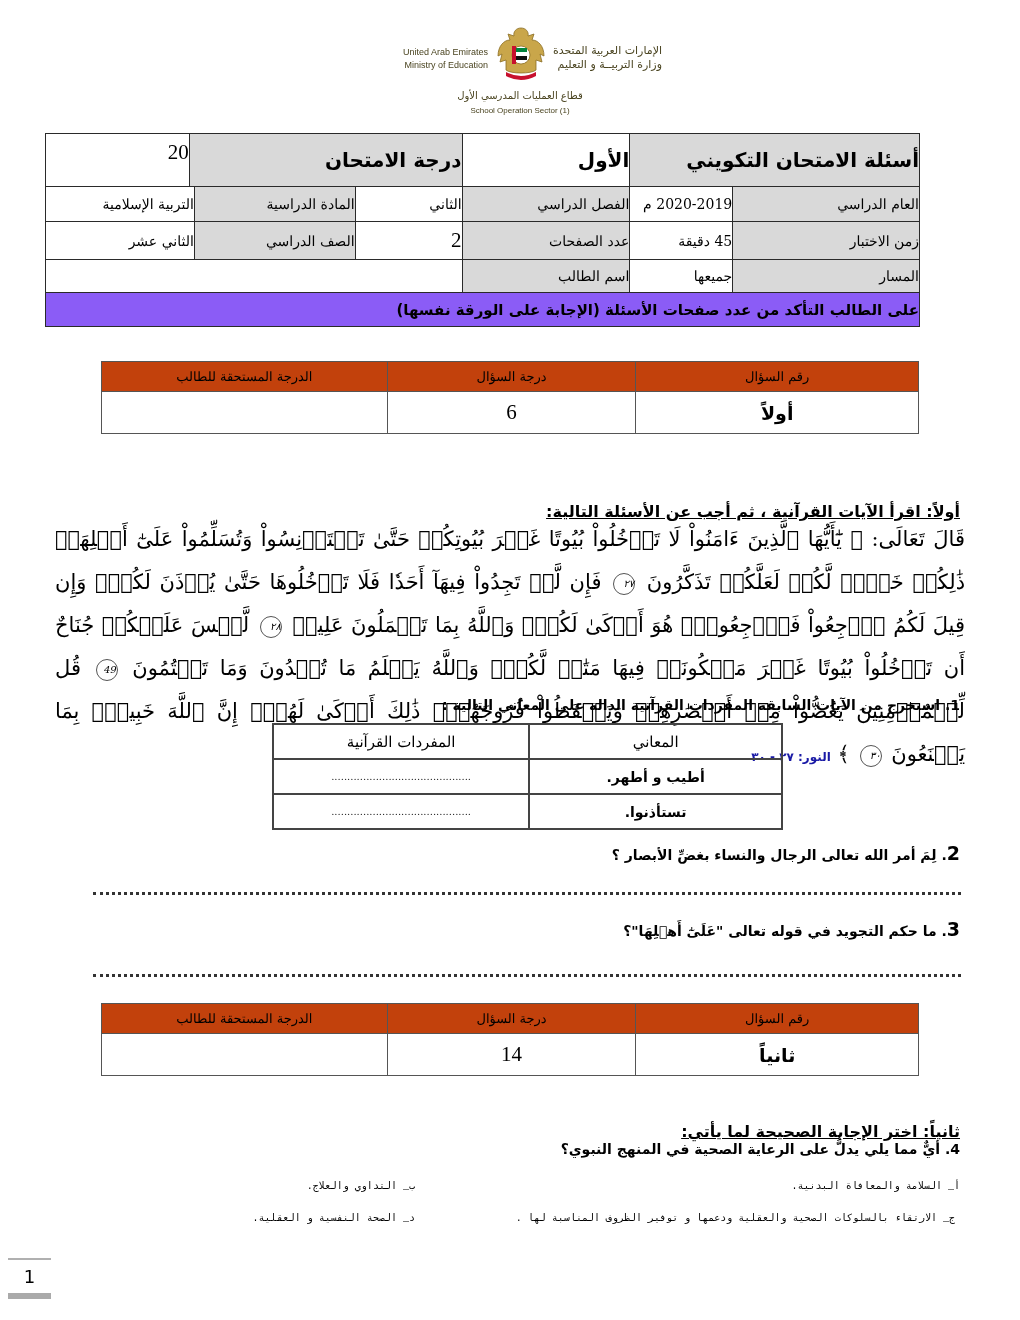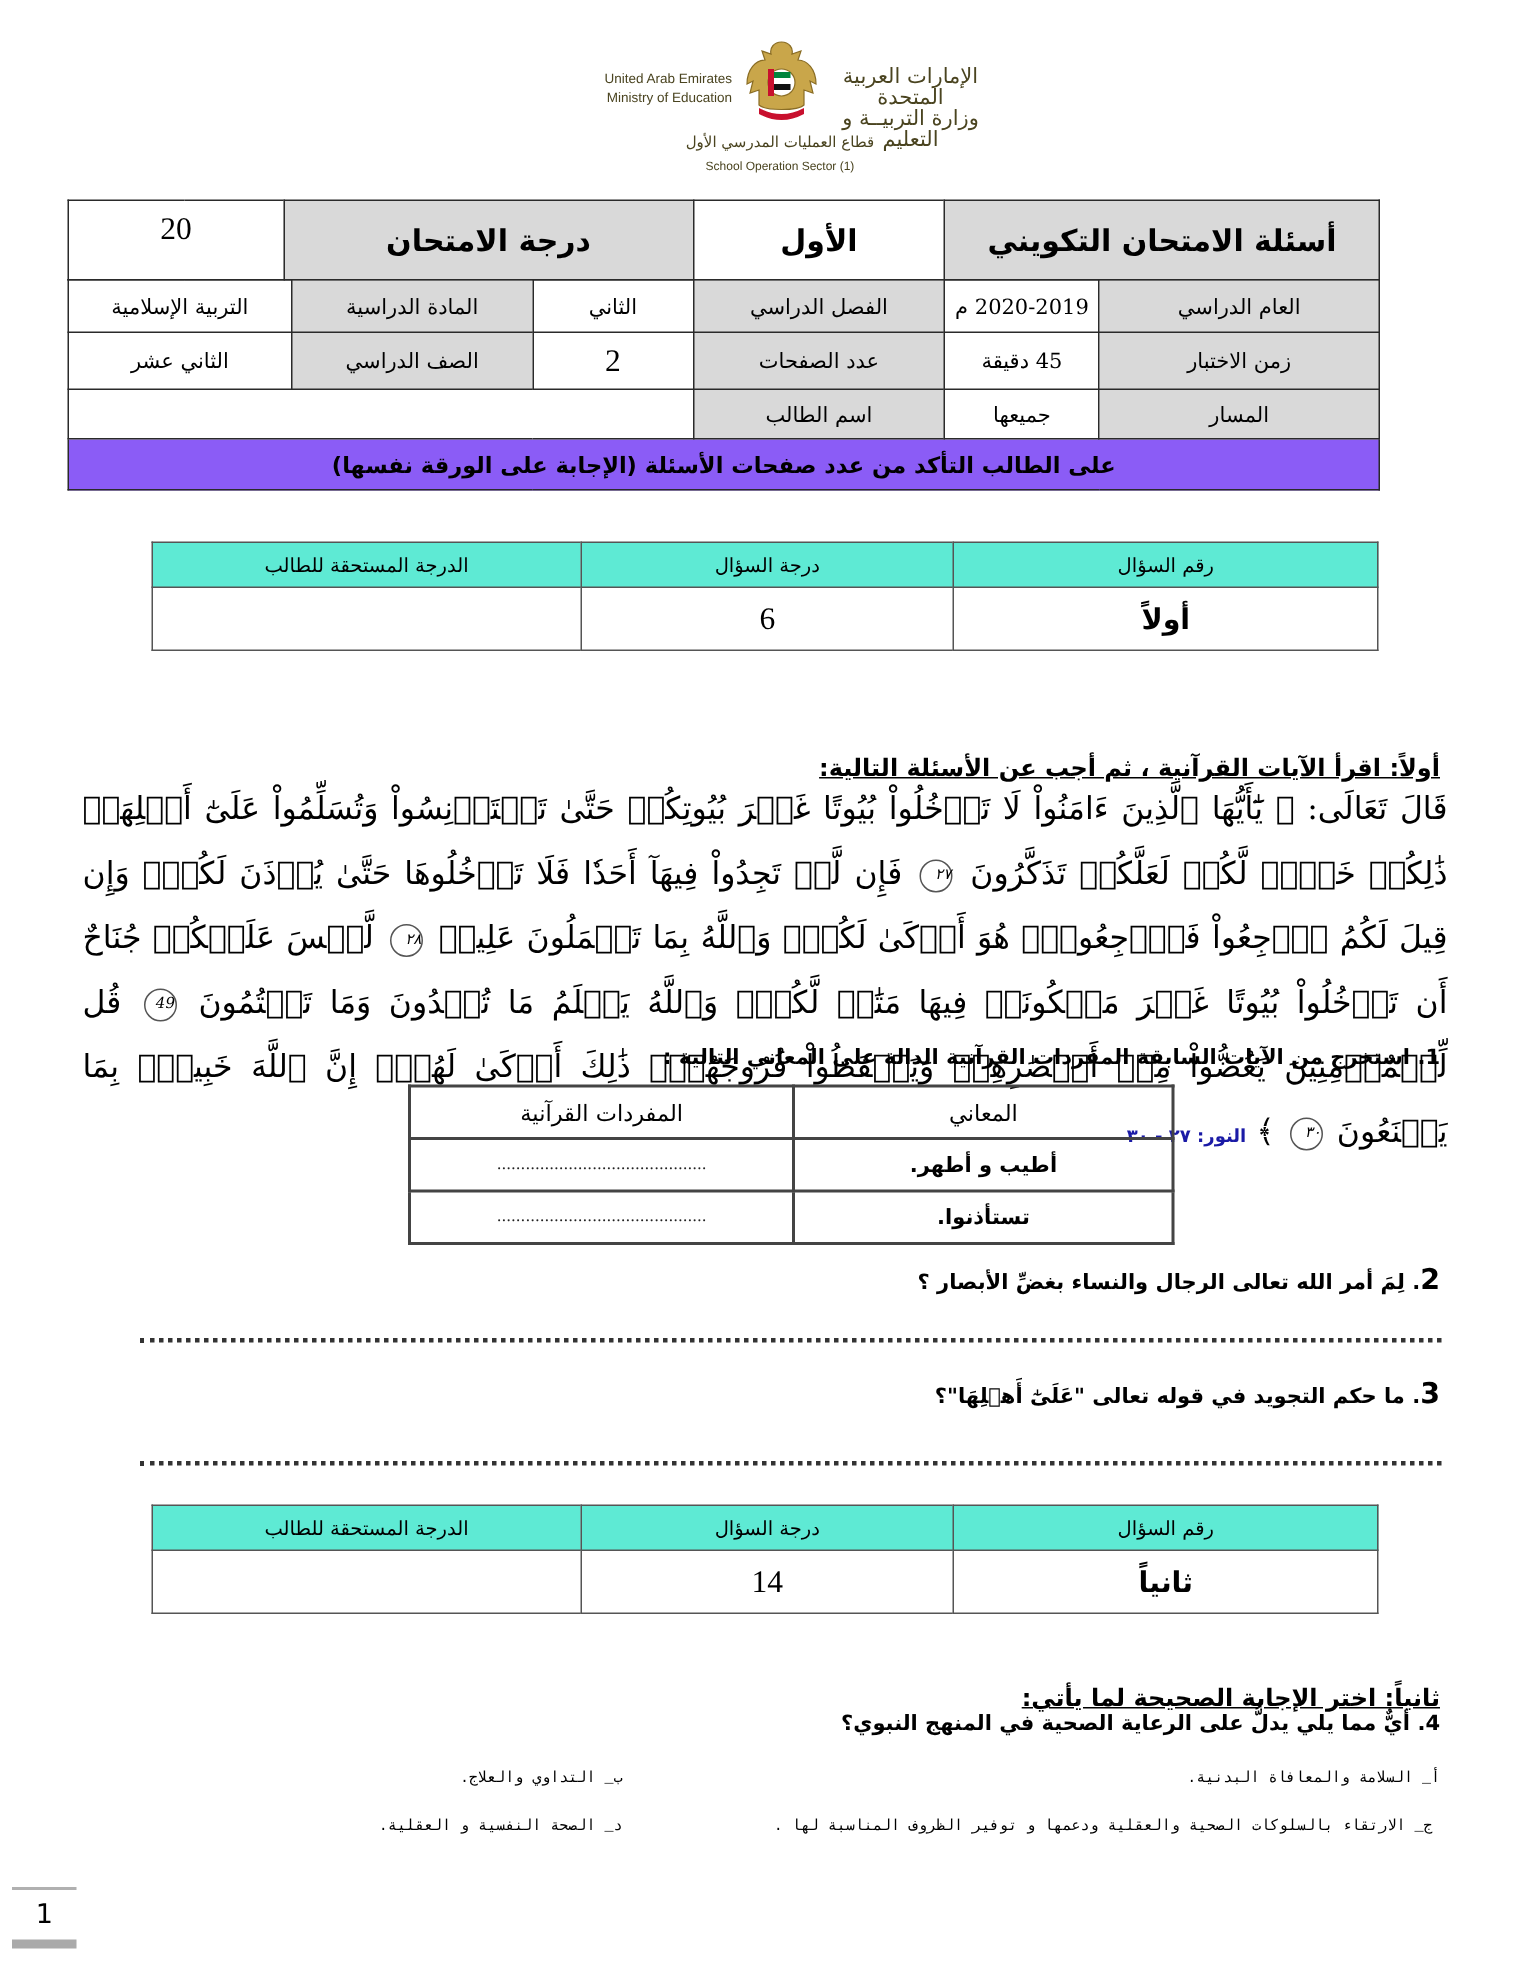--- a/index.html
+++ b/index.html
@@ -2,42 +2,42 @@
 <html><head>
 <meta charset="utf-8">
 <style>
   * { box-sizing: border-box; margin: 0; padding: 0; }
   html, body { width: 1020px; height: 1320px; background: #ffffff; }
   body { position: relative; font-family: "DejaVu Sans", sans-serif; color: #000; overflow: hidden; }
 
   
   .header { position: absolute; left: 370px; top: 26px; width: 300px; height: 96px; }
   .hdr-en { position: absolute; left: 18px; top: 20px; width: 100px; font-family: "Liberation Sans", sans-serif; font-size: 9px; line-height: 13px; color: #4a4420; text-align: right; }
-  .hdr-ar { position: absolute; left: 182px; top: 18px; width: 110px; font-family: "DejaVu Sans", sans-serif; font-size: 14px; line-height: 14px; color: #4a4420; direction: rtl; text-align: center; }
+  .hdr-ar { position: absolute; left: 182px; top: 18px; width: 110px; font-family: "DejaVu Sans", sans-serif; font-size: 11px; line-height: 14px; color: #4a4420; direction: rtl; text-align: right; }
   .emblem { position: absolute; left: 126px; top: 0px; width: 50px; height: 60px; }
   .hdr-sector-ar { position: absolute; left: 60px; top: 64px; width: 180px; text-align: center; font-size: 10px; color: #4a4420; direction: rtl; }
   .hdr-sector-en { position: absolute; left: 60px; top: 80px; width: 180px; text-align: center; font-family: "Liberation Sans", sans-serif; font-size: 8px; color: #4a4420; }
 
   
   table { border-collapse: collapse; }
   .info { position: absolute; left: 45px; top: 133px; width: 875px; direction: rtl; }
-  .info td { border: 1px solid #2a2a2a; text-align: center; vertical-align: middle; font-family: "DejaVu Serif", serif; font-size: 14px; }
+  .info td { border: 1px solid #2a2a2a; text-align: right; vertical-align: middle; font-family: "DejaVu Serif", serif; font-size: 14px; }
   .info .shade { background: #d9d9d9; }
   .info .title-cell { height: 53px; font-family: "DejaVu Sans", sans-serif; font-weight: bold; font-size: 20px; }
   .info .num-cell { font-family: "Liberation Serif", serif; font-size: 21px; vertical-align: top; padding-top: 6px; }
   .info tr.r { height: 35px; }
   .info tr.r2 { height: 38px; }
   .info tr.r3 { height: 33px; }
   .info .note-cell { background: #8b5cf6; height: 34px; font-family: "DejaVu Sans", sans-serif; font-weight: bold; font-size: 15px; }
   .info .bignum { font-family: "Liberation Serif", serif; font-size: 21px; }
 
   
   .grade { position: absolute; left: 101px; width: 818px; direction: rtl; }
   .grade td { border: 1px solid #555; text-align: center; vertical-align: middle; }
-  .grade .hd td { background: #5eead4; height: 30px; font-family: "DejaVu Serif", serif; font-size: 13px; }
+  .grade .hd td { background: #c2410c; height: 30px; font-family: "DejaVu Serif", serif; font-size: 13px; }
   .grade .bd td { height: 42px; }
   .grade .qlabel { font-family: "DejaVu Sans", sans-serif; font-weight: bold; font-size: 19px; }
   .grade .qscore { font-family: "Liberation Serif", serif; font-size: 21px; }
   .grade1 { top: 361px; }
   .grade2 { top: 1003px; }
 
   
   .rtl { direction: rtl; text-align: right; position: absolute; }
   .sec-heading { right: 60px; font-weight: bold; font-size: 16px; text-decoration: underline; margin-top: 16px; }
   .sec1 { top: 486px; }

